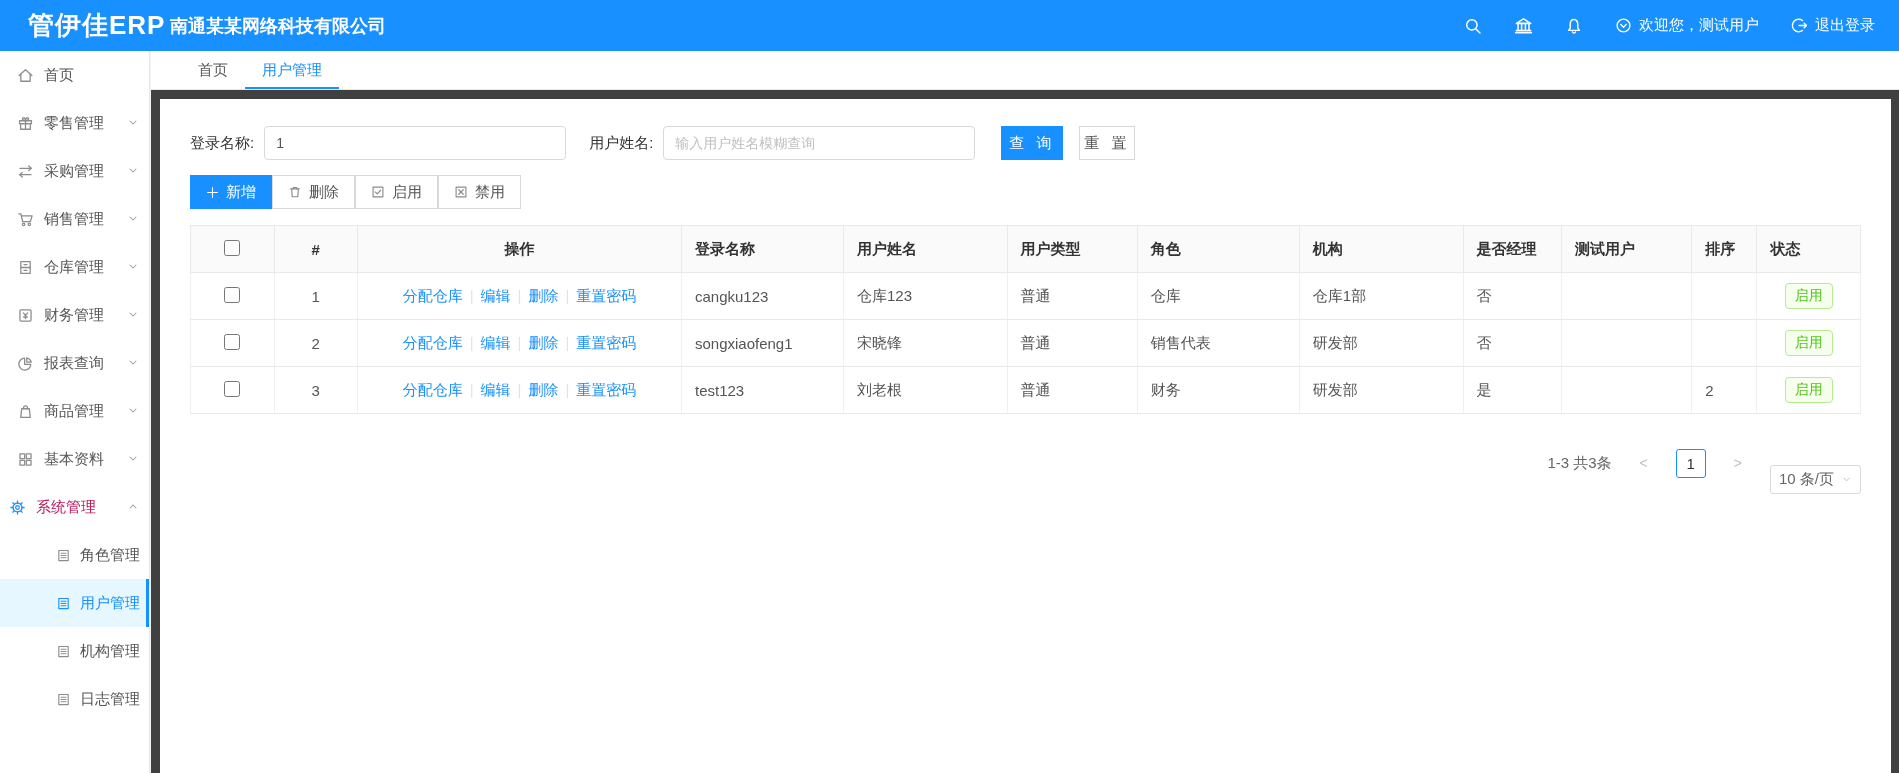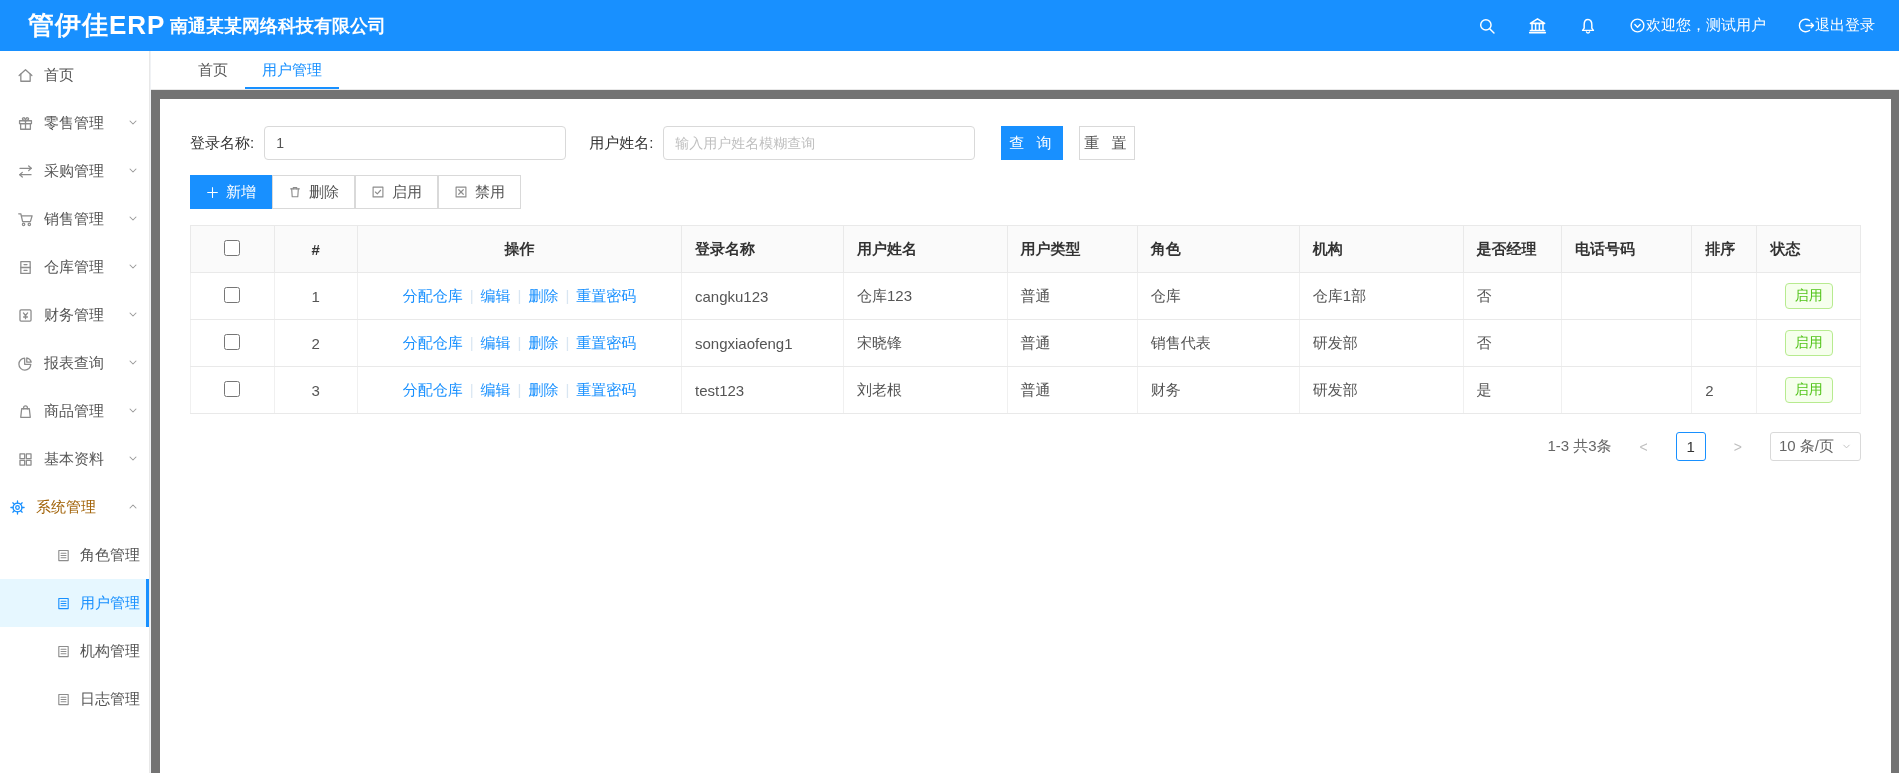--- a/index.html
+++ b/index.html
@@ -7,49 +7,49 @@
     font-family:"Liberation Sans","DejaVu Sans",sans-serif; background:#f0f2f5; color:#333; }
 
   
   .app-header { position:absolute; top:0; left:0; right:0; height:51px;
     background:#1890ff; display:flex; align-items:center; color:#fff; z-index:10; }
   .logo { width:150px; padding-left:28px; font-size:26px; font-weight:bold; letter-spacing:1px; white-space:nowrap; }
   .company { font-size:18px; font-weight:600; margin-left:20px; }
   .header-right { margin-left:auto; display:flex; align-items:center; gap:32px; padding-right:24px; font-size:15px; }
   .hicon { display:inline-flex; align-items:center; justify-content:center; cursor:pointer; }
   .hicon svg { stroke:#fff; fill:none; stroke-width:1.3; stroke-linecap:round; stroke-linejoin:round; }
-  .h-group { display:flex; align-items:center; cursor:pointer;justify-content:center; }
+  .h-group { display:flex; align-items:center; gap:7px; cursor:pointer;justify-content:center; }
 
   
   .sidebar { position:absolute; top:51px; left:0; bottom:0; width:150px;
     background:#fff; border-right:1px solid #e8e8e8; overflow:hidden; }
   .menu-item { height:48px; display:flex; align-items:center; padding-left:17px;
     font-size:15px; color:#555; cursor:pointer; position:relative; }
   .menu-item .micon { width:17px; height:17px; margin-right:10px; display:inline-flex; }
   .menu-item .micon svg { stroke:#8c8c8c; fill:none; stroke-width:1.2; stroke-linecap:round; stroke-linejoin:round; }
   .menu-item .chev { position:absolute; right:10px; top:50%; transform:translateY(-50%); }
   .menu-item .chev svg { stroke:#999; fill:none; stroke-width:1.4; stroke-linecap:round; stroke-linejoin:round; }
-  .menu-item.active-parent { color:#a16207;padding-left:9px; }
+  .menu-item.active-parent { color:#be185d;padding-left:9px; }
   .menu-item.active-parent .micon svg { stroke:#1890ff; }
   .sub-item { height:48px; display:flex; align-items:center; padding-left:56px;
     font-size:15px; color:#555; cursor:pointer; position:relative; }
   .sub-item .micon { width:15px; height:15px; margin-right:9px; display:inline-flex; }
   .sub-item .micon svg { stroke:#8c8c8c; fill:none; stroke-width:1.2; stroke-linecap:round; stroke-linejoin:round; }
   .sub-item.active { background:#e6f7ff; color:#1890ff; }
   .sub-item.active .micon svg { stroke:#1890ff; }
   .sub-item.active::after { content:""; position:absolute; right:0; top:0; bottom:0; width:3px; background:#1890ff; }
 
   
   .main { position:absolute; top:51px; left:151px; right:0; bottom:0; display:flex; flex-direction:column; }
   .tabbar { height:39px; background:#fff; border-bottom:1px solid #e8e8e8;
     display:flex; align-items:stretch; padding-left:30px; flex:none; }
   .tab { padding:0 17px; line-height:38px; font-size:15px; color:#595959; cursor:pointer; }
   .tab.active { color:#1890ff; border-bottom:2px solid #1890ff; }
 
-  .content-wrap { flex:1; background:#737373; padding:9px 8px 0 9px; overflow:hidden; }
+  .content-wrap { flex:1; background:#404040; padding:9px 8px 0 9px; overflow:hidden; }
   .card { background:#fff; height:100%; padding:27px 30px; }
 
   
   .search-row { display:flex; align-items:center; }
   .form-label { font-size:15px; color:#333; }
   .text-input { height:34px; border:1px solid #d9d9d9; border-radius:4px; padding:0 11px;
     font-size:14px; color:#555; outline:none; font-family:inherit; }
   .text-input::placeholder { color:#bfbfbf; }
   .input-login { width:302px; margin-left:10px; }
   .label-name { margin-left:23px; }
@@ -81,21 +81,21 @@
   .badge-enabled { display:inline-block; padding:3px 9px; font-size:14px; color:#52c41a;
     border:1px solid #b7eb8f; background:#f6ffed; border-radius:4px; }
 
   
   .pagination { margin-top:18px; display:flex; justify-content:flex-end; align-items:center;
     gap:24px; font-size:15px; color:#666; }
   .pg-arrow { color:#bfbfbf; font-size:14px; padding:0 4px; cursor:default; }
   .pg-page { min-width:30px; height:29px; border:1px solid #1890ff; border-radius:3px;
     display:inline-flex; align-items:center; justify-content:center; color:#333; cursor:pointer; background:#fff; }
   .pg-size { height:29px; border:1px solid #d9d9d9; border-radius:3px; background:#fff;
-    display:inline-flex; align-items:center; padding:0 8px; gap:7px; color:#666; cursor:pointer; }
+    display:inline-flex; align-items:center; padding:0 8px; gap:7px; color:#666; cursor:pointer;margin-top:33px; }
   .pg-size svg { stroke:#bfbfbf; fill:none; stroke-width:1.4; stroke-linecap:round; stroke-linejoin:round; }
 </style>
 </head>
 <body>
 
 <div class="app-header">
   <div class="logo">管伊佳ERP</div>
   <div class="company">南通某某网络科技有限公司</div>
   <div class="header-right">
     <span class="hicon">
@@ -396,21 +396,21 @@
           <tr>
             <th class="c"><input type="checkbox" style=""></th>
             <th class="c">#</th>
             <th class="c">操作</th>
             <th>登录名称</th>
             <th>用户姓名</th>
             <th>用户类型</th>
             <th>角色</th>
             <th>机构</th>
             <th>是否经理</th>
-            <th>电话号码</th>
+            <th>测试用户</th>
             <th>排序</th>
             <th>状态</th>
           </tr>
         </thead>
         <tbody>
           <tr>
             <td class="c"><input type="checkbox" style=""></td>
             <td class="c">1</td>
             <td class="c">
               <a class="op-link">分配仓库</a><span class="op-sep">|</span><a class="op-link">编辑</a><span class="op-sep">|</span><a class="op-link">删除</a><span class="op-sep">|</span><a class="op-link">重置密码</a>

